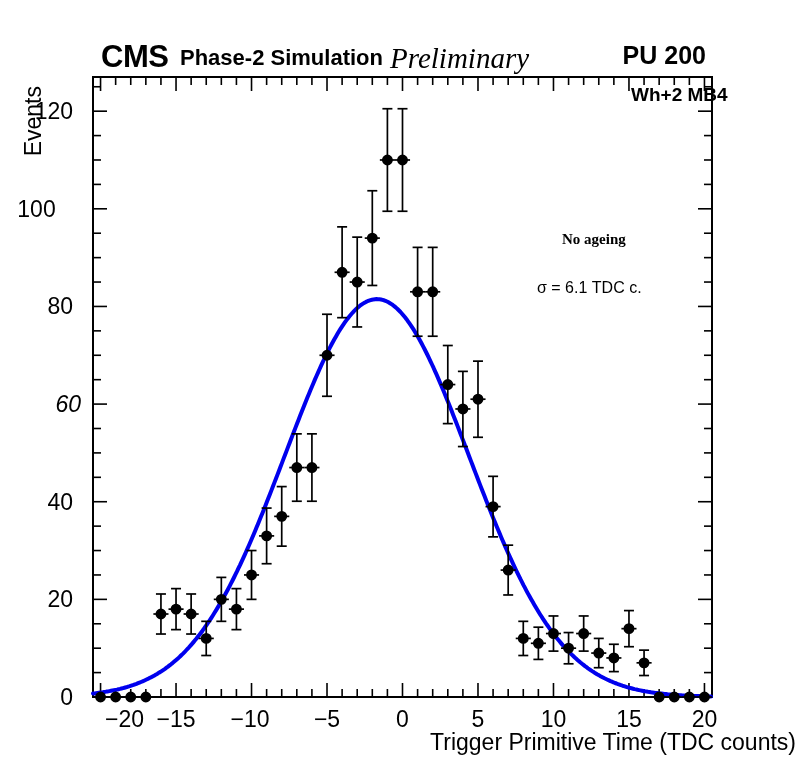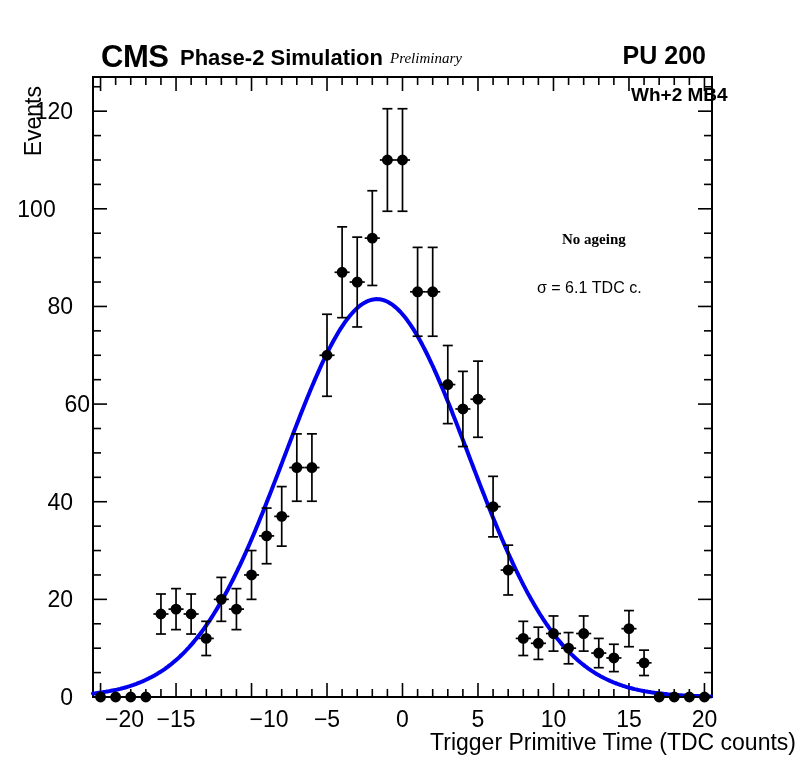--- a/index.html
+++ b/index.html
@@ -4,21 +4,21 @@
 <style>
   html,body{margin:0;padding:0;background:#ffffff;}
   body{width:796px;height:772px;font-family:"Liberation Sans",sans-serif;overflow:hidden;position:relative;}
 
   #canvas{position:absolute;left:0;top:0;width:796px;height:772px;}
 
   
   .hdr{position:absolute;left:12px;top:0;width:776px;height:77px;}
   .cms-tag{position:absolute;left:89px;top:41px;font-weight:bold;font-size:31px;line-height:31px;color:#000;letter-spacing:-0.5px;}
   .cms-sub{position:absolute;left:168px;top:47px;font-weight:bold;font-size:22px;line-height:22px;color:#000;}
-  .cms-prelim{position:absolute;left:378px;top:47px;font-style:italic;font-size:15px;line-height:22px;color:#000;font-family:"Liberation Serif",serif;}
+  .cms-prelim{position:absolute;left:378px;top:47px;font-style:italic;font-size:29px;line-height:22px;color:#000;font-family:"Liberation Serif",serif;}
   .cms-pu{position:absolute;right:82px;top:43px;font-weight:bold;font-size:25px;line-height:25px;color:#000;text-align:right;}
 
   
   .inplot{position:absolute;color:#000;}
   .lbl-wheel{left:584px;top:85px;font-weight:bold;font-size:19px;line-height:19px;text-align:right;margin-left:47px;}
   .lbl-ageing{left:562px;top:232px;font-weight:bold;font-size:15px;line-height:15px;font-family:"Liberation Serif",serif;}
   .lbl-sigma{left:537px;top:280px;font-size:16px;line-height:16px;}
 
   
   .ytitle{position:absolute;left:-6px;top:86px;width:140px;font-size:23px;line-height:23px;color:#000;
@@ -371,28 +371,28 @@
         <line x1="681.8048780487804" y1="697" x2="696.9024390243902" y2="697"></line>
         <circle cx="689.3536585365854" cy="697" r="4.6"></circle>
         <line x1="696.9024390243902" y1="697" x2="712" y2="697"></line>
         <circle cx="704.4512195121952" cy="697" r="4.6"></circle>
       </g>
     </svg>
 
   <div id="tick-layer">
       <div class="tick-lab xt" style="left: 100.549px; top: 708px; margin-left: 24px;">−20</div>
       <div class="tick-lab xt" style="left: 176.037px; top: 708px;">−15</div>
-      <div class="tick-lab xt" style="left: 269px; top: 708px;">−10</div>
+      <div class="tick-lab xt" style="left: 250px; top: 708px;">−10</div>
       <div class="tick-lab xt" style="left: 327.012px; top: 708px;">−5</div>
       <div class="tick-lab xt" style="left: 402.5px; top: 708px;">0</div>
       <div class="tick-lab xt" style="left: 477.988px; top: 708px;">5</div>
       <div class="tick-lab xt" style="left: 553.476px; top: 708px;">10</div>
       <div class="tick-lab xt" style="left: 628.963px; top: 708px;">15</div>
       <div class="tick-lab xt" style="left: 704.451px; top: 708px;">20</div>
       <div class="tick-lab yt" style="left: 0px; width: 73px; top: 697px;">0</div>
       <div class="tick-lab yt" style="left: 0px; width: 73px; top: 599.362px;">20</div>
       <div class="tick-lab yt" style="left: 0px; width: 73px; top: 501.724px;">40</div>
-      <div class="tick-lab yt" style="left: 17px; width: 73px; top: 404.087px;">60</div>
+      <div class="tick-lab yt" style="left: 8px; width: 73px; top: 404.087px; font-style: italic;">60</div>
       <div class="tick-lab yt" style="left: 0px; width: 73px; top: 306.449px;">80</div>
       <div class="tick-lab yt" style="left: 0px; width: 73px; top: 208.811px; text-align: center;">100</div>
       <div class="tick-lab yt" style="left: 0px; width: 73px; top: 111.173px;">120</div>
     </div>
 </div>
 
 </body></html>

